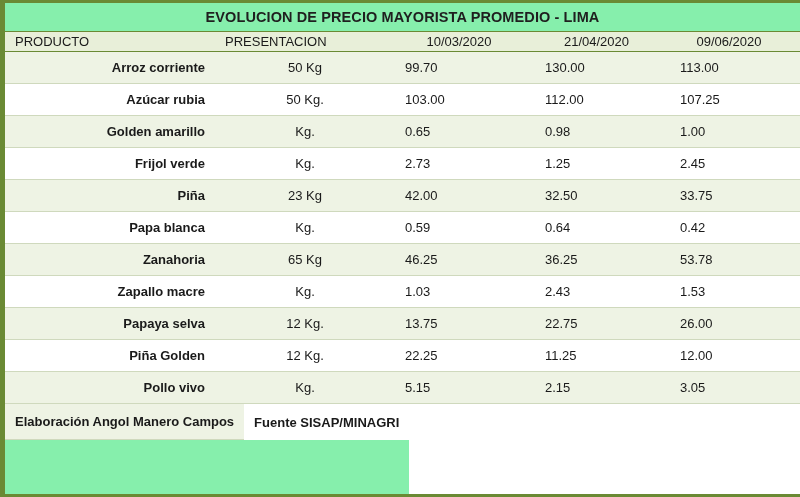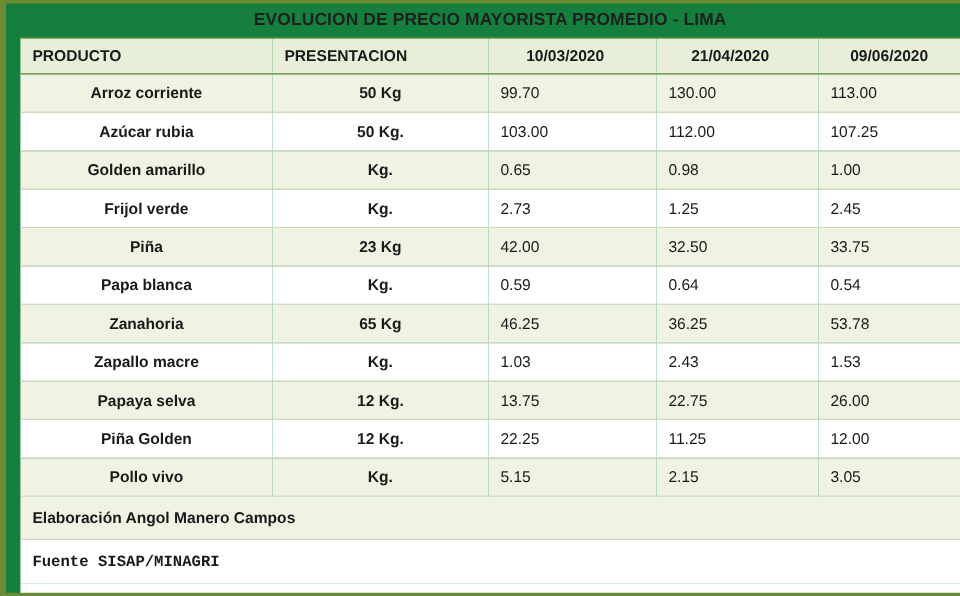--- a/index.html
+++ b/index.html
@@ -14,24 +14,23 @@
     color: #1a1a1a;
     overflow: hidden;
   }
   .sheet {
     width: 800px;
     height: 497px;
     box-sizing: border-box;
     border-left: 5px solid #6a8a34;
     border-top: 3px solid #6a8a34;
     border-bottom: 3px solid #6a8a34;
-    background: #15803d;
+    background: #86efac;
     display: flex;
     flex-direction: column;
-    padding-left: 12px;
   }
   .title-row {
     height: 28px;
     display: flex;
     align-items: center;
     justify-content: center;
     font-size: 14.5px;
     font-weight: bold;
     color: #1f1f1f;
     letter-spacing: 0.1px;
@@ -43,23 +42,23 @@
   }
   col.c-prod { width: 210px; }
   col.c-pres { width: 180px; }
   col.c-d1   { width: 140px; }
   col.c-d2   { width: 135px; }
   col.c-d3   { width: 130px; }
 
   thead th {
     background: #e8efd9;
     font-size: 13px;
-    font-weight: bold;
+    font-weight: normal;
     color: #1a1a1a;
-    height: 30px;
+    height: 20px;
     border-top: 1.5px solid #6a8a34;
     border-bottom: 1.5px solid #6a8a34;
     padding: 0 10px;
     box-sizing: border-box;
   }
   thead th.left { text-align: left; }
   thead th.center { text-align: left; }
   thead th.right { text-align: center; padding-right: 22px; }
 
   tbody td {
@@ -72,54 +71,53 @@
   }
   tbody tr.alt td {
     background: #eef3e4;
   }
   tbody tr:not(.alt) td {
     background: #ffffff;
     margin-top: 31px;
   }
   td.prod {
     font-weight: bold;
-    text-align: center;
+    text-align: right;
   }
   td.pres {
     text-align: center;
-    font-weight: bold;
+    font-weight: normal;
   }
   td.num {
     text-align: left;
     padding-right: 22px;
     font-weight: normal;
   }
   .footnotes {
     flex: 1 1 auto;
     display: flex;
-    flex-direction: column;
+    flex-direction: row;
     justify-content: flex-start;
   }
   .note {
     font-size: 13px;
     font-weight: bold;
     padding: 0 10px;
     display: flex;
     align-items: center;
     box-sizing: border-box;
   }
   .note.n1 {
     height: 36px;
     background: #eef3e4;
     border-bottom: 1px solid #cfd9bd;
   }
   .note.n2 {
     height: 36px;
     background: #ffffff;
-    font-family: Liberation Mono, monospace;
   }
   .filler {
     flex: 1 1 auto;
     background: #ffffff;
   }
 </style>
 </head>
 <body>
 
 <div class="sheet">
@@ -179,21 +177,21 @@
         <td class="pres">23 Kg</td>
         <td class="num">42.00</td>
         <td class="num">32.50</td>
         <td class="num">33.75</td>
       </tr>
       <tr>
         <td class="prod">Papa blanca</td>
         <td class="pres">Kg.</td>
         <td class="num">0.59</td>
         <td class="num">0.64</td>
-        <td class="num">0.54</td>
+        <td class="num">0.42</td>
       </tr>
       <tr class="alt">
         <td class="prod">Zanahoria</td>
         <td class="pres">65 Kg</td>
         <td class="num">46.25</td>
         <td class="num">36.25</td>
         <td class="num">53.78</td>
       </tr>
       <tr>
         <td class="prod">Zapallo macre</td>

